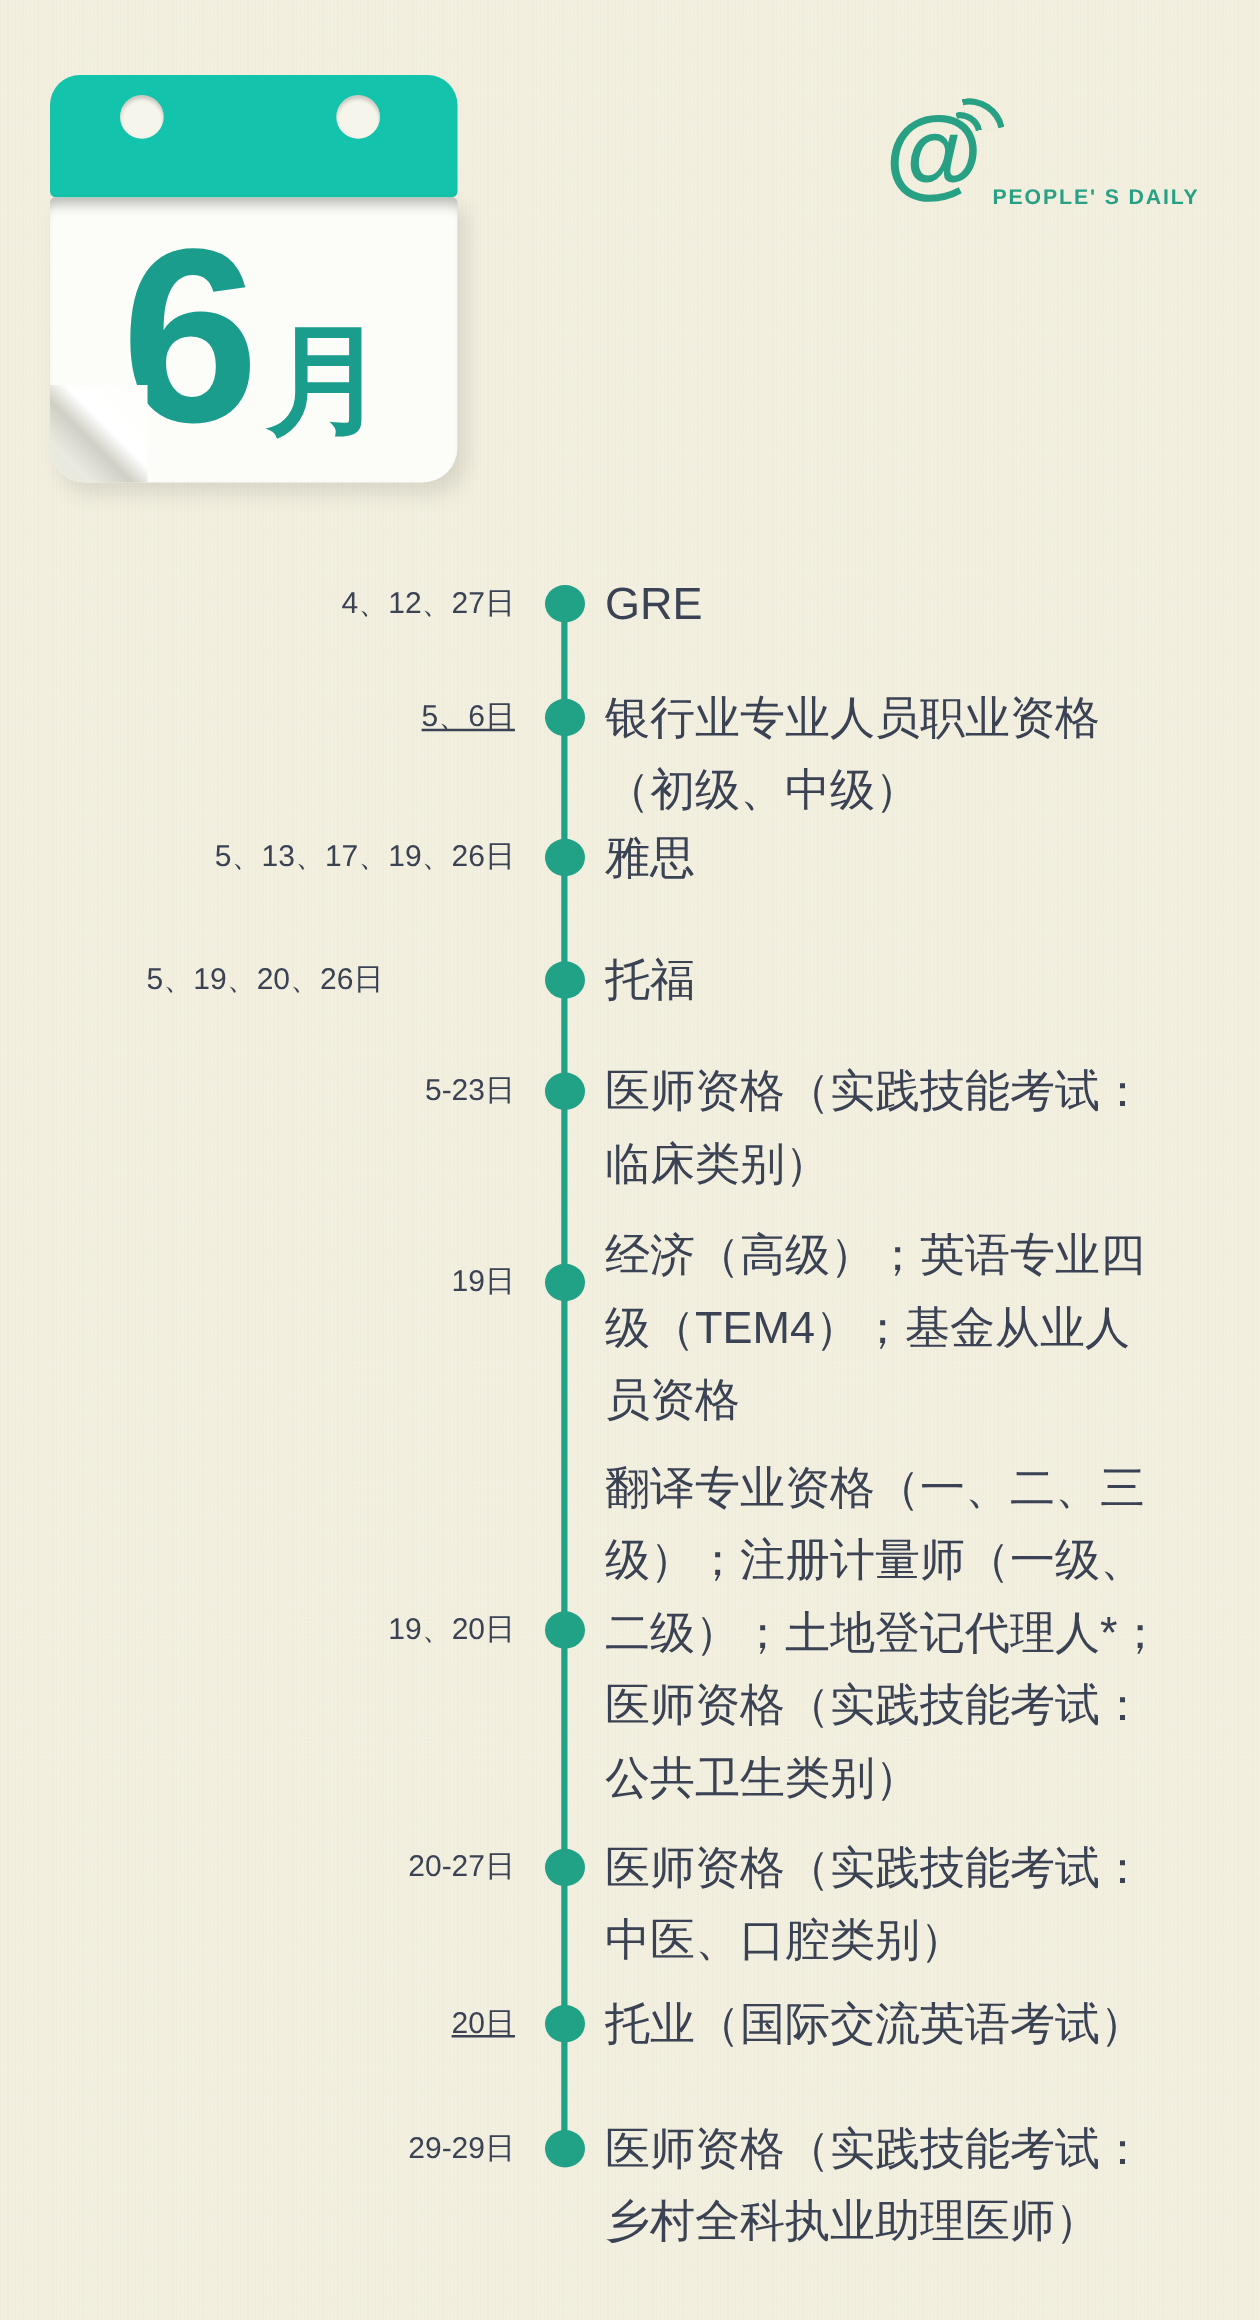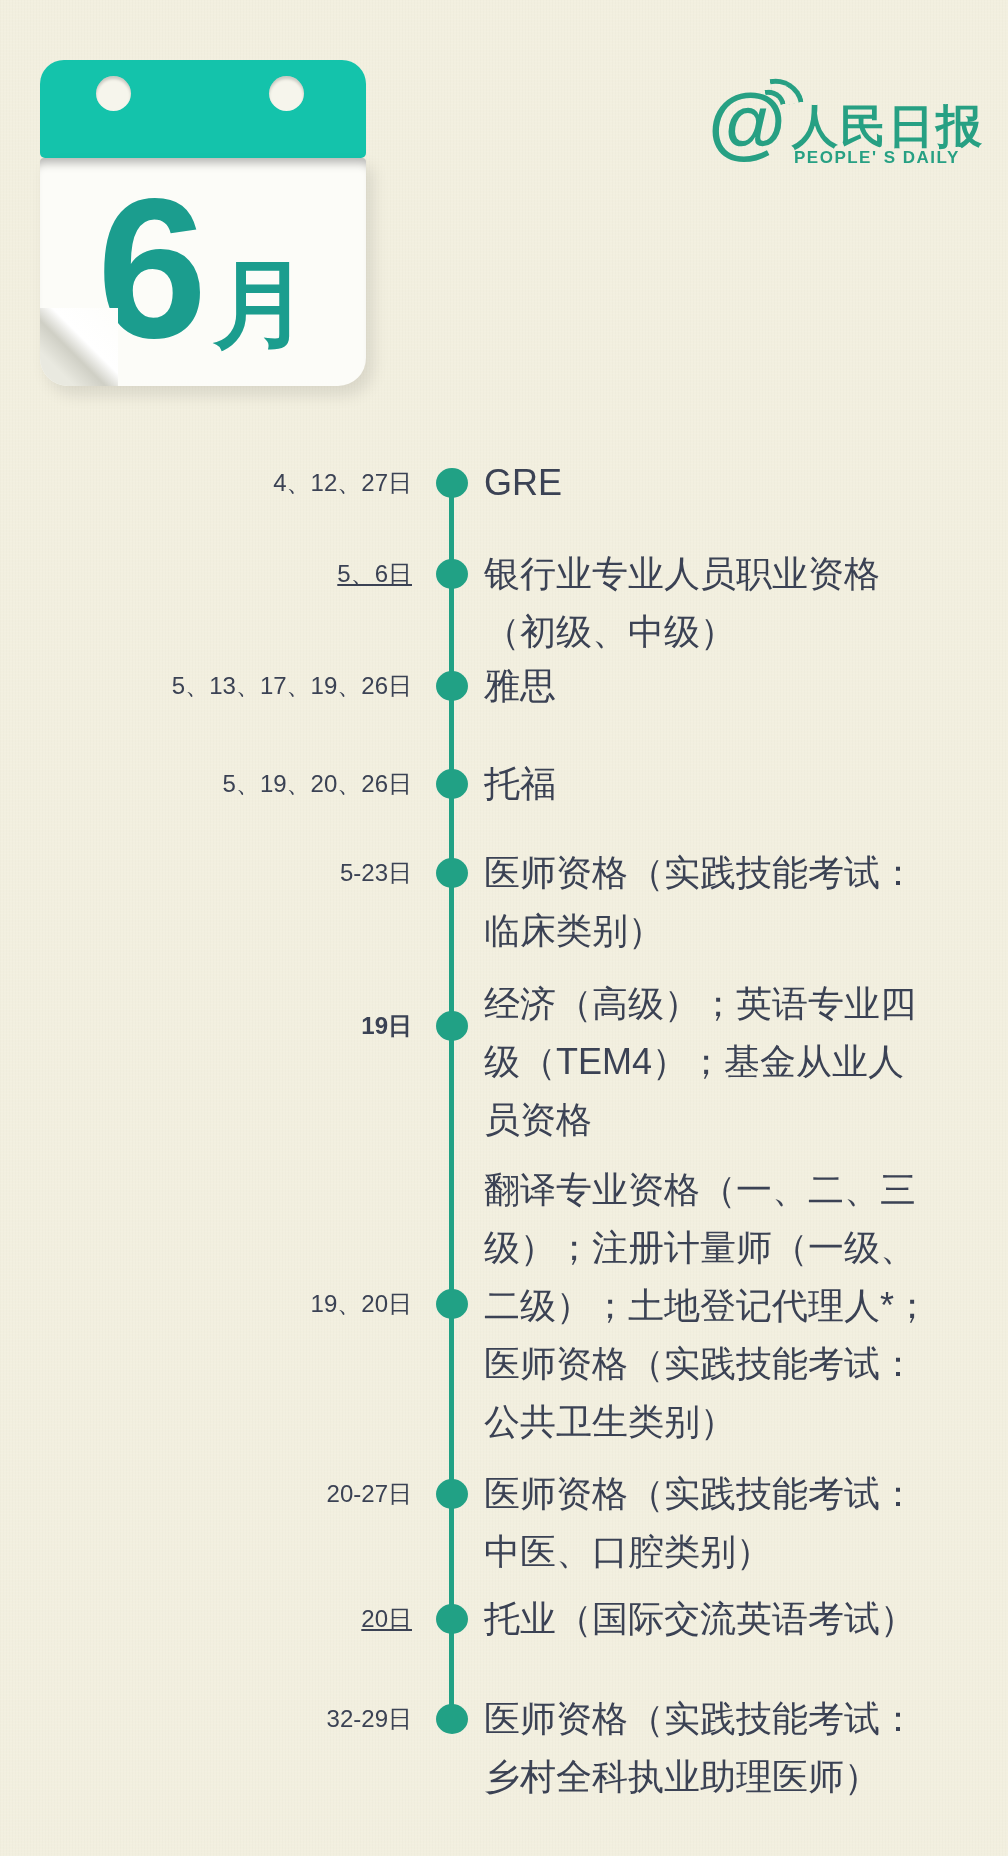--- a/index.html
+++ b/index.html
@@ -97,21 +97,20 @@
         <span class="cal-yue">月</span>
       </div>
       <div class="cal-curl"></div>
     </div>
   </div>
 
   <div class="logo">
     <span class="logo-at">@</span>
     <span class="wave w1"></span>
     <span class="wave w2"></span>
-    <span class="logo-cn">人民日报</span>
     <span class="logo-en">PEOPLE' S DAILY</span>
   </div>
 
 
   <div class="tl-line"></div>
 
   <div id="rows">
       <div class="row" style="top: 454px;">
         <div class="dates" style="transform: translateY(0px);">4、12、27日</div>
         <span class="dot" style="transform: translateY(0px);"></span>
@@ -122,32 +121,32 @@
         <span class="dot" style="transform: translateY(0px);"></span>
         <div class="exam">银行业专业人员职业资格
 （初级、中级）</div>
       </div>
       <div class="row" style="top: 657px;">
         <div class="dates" style="transform: translateY(0px);">5、13、17、19、26日</div>
         <span class="dot" style="transform: translateY(0px);"></span>
         <div class="exam">雅思</div>
       </div>
       <div class="row" style="top: 755px;">
-        <div class="dates" style="transform: translateY(0px);">5、19、20、26日</div>
+        <div class="dates" style="transform: translateY(0px); text-align: center;">5、19、20、26日</div>
         <span class="dot" style="transform: translateY(0px);"></span>
         <div class="exam">托福</div>
       </div>
       <div class="row" style="top: 844px;">
         <div class="dates" style="transform: translateY(0px);">5-23日</div>
         <span class="dot" style="transform: translateY(0px);"></span>
         <div class="exam">医师资格（实践技能考试：
 临床类别）</div>
       </div>
       <div class="row" style="top: 975px;">
-        <div class="dates" style="transform: translateY(22px); font-weight: bold;">19日</div>
+        <div class="dates" style="transform: translateY(22px);">19日</div>
         <span class="dot" style="transform: translateY(22px);"></span>
         <div class="exam">经济（高级）；英语专业四
 级（TEM4）；基金从业人
 员资格</div>
       </div>
       <div class="row" style="top: 1161px;">
         <div class="dates" style="transform: translateY(114px);">19、20日</div>
         <span class="dot" style="transform: translateY(114px);"></span>
         <div class="exam">翻译专业资格（一、二、三
 级）；注册计量师（一级、
@@ -160,20 +159,20 @@
         <span class="dot" style="transform: translateY(0px);"></span>
         <div class="exam">医师资格（实践技能考试：
 中医、口腔类别）</div>
       </div>
       <div class="row" style="top: 1590px;">
         <div class="dates" style="transform: translateY(0px); text-decoration: underline;">20日</div>
         <span class="dot" style="transform: translateY(0px);"></span>
         <div class="exam">托业（国际交流英语考试）</div>
       </div>
       <div class="row" style="top: 1690px;">
-        <div class="dates" style="transform: translateY(0px);">32-29日</div>
+        <div class="dates" style="transform: translateY(0px);">29-29日</div>
         <span class="dot" style="transform: translateY(0px);"></span>
         <div class="exam">医师资格（实践技能考试：
 乡村全科执业助理医师）</div>
       </div>
     </div>
 
 </div>
 
 </body></html>

